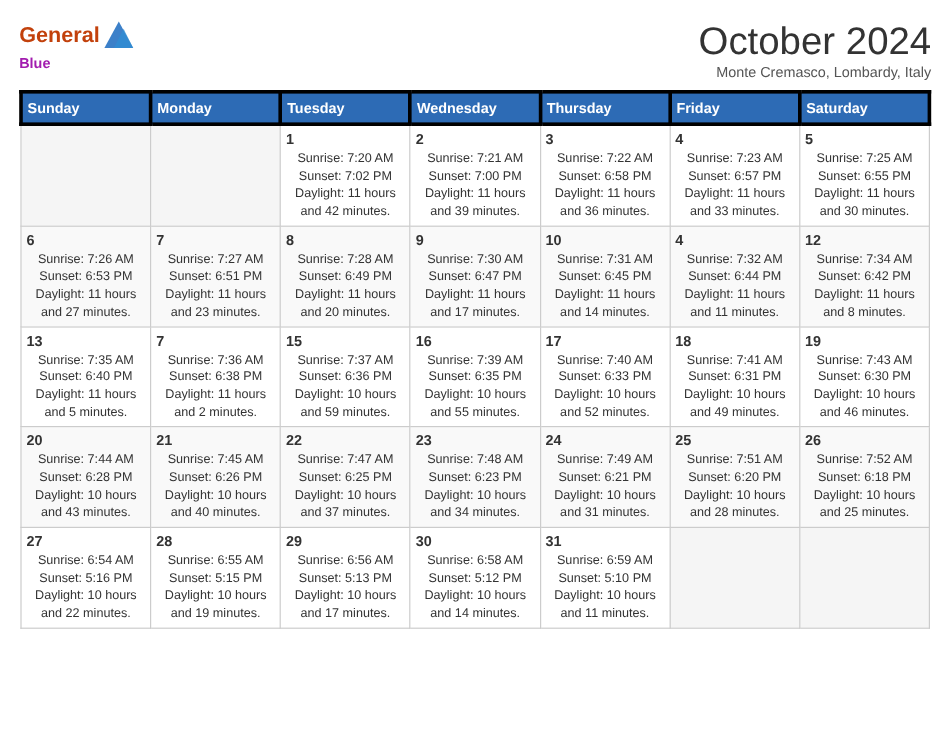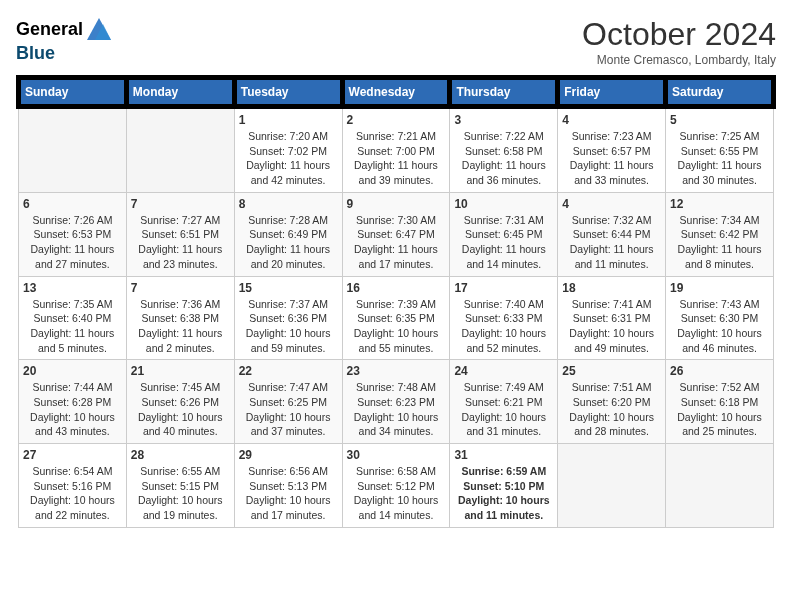--- a/index.html
+++ b/index.html
@@ -16,27 +16,27 @@
       align-items: flex-start;
       margin-bottom: 8px;
     }
     .logo {
       display: flex;
       align-items: center;
     }
     .logo-text-general {
       font-size: 18px;
       font-weight: bold;
-      color: #000000;
+      color: #c2410c;
       line-height: 1.1;
     }
     .logo-text-blue {
-      font-size: 18px;
+      font-size: 12px;
       font-weight: bold;
-      color: #0c4a6e;
+      color: #a21caf;
       line-height: 1.1;
     }
     .logo-icon {
       width: 28px;
       height: 28px;
       margin-left: 2px;
     }
     .title-block {
       text-align: right;
     }
@@ -54,21 +54,21 @@
       border-collapse: collapse;
       font-size: 11px;
     }
     thead tr th {
       background-color: #2d6bb5;
       color: #fff;
       padding: 5px 4px;
       text-align: left;
       font-size: 12px;
       font-weight: bold;
-      border: 5px solid #000000;
+      border: 3px solid #000000;
     }
     tbody tr td {
       border: 1px solid #ccc;
       vertical-align: top;
       padding: 4px 4px;
       width: 14.28%;
       min-height: 80px;
       background: #fff;
       color: #333;
     }
@@ -314,21 +314,21 @@
 Daylight: 10 hours and 17 minutes.</div>
         </td>
         <td>
           <span class="day-number">30</span>
           <div class="day-info" style="white-space: pre-line;">Sunrise: 6:58 AM
 Sunset: 5:12 PM
 Daylight: 10 hours and 14 minutes.</div>
         </td>
         <td>
           <span class="day-number">31</span>
-          <div class="day-info" style="white-space: pre-line; font-weight: bold;">Sunrise: 6:59 AM
+          <div class="day-info" style="white-space: pre-line;">Sunrise: 6:59 AM
 Sunset: 5:10 PM
 Daylight: 10 hours and 11 minutes.</div>
         </td>
         <td class="empty-cell"></td>
         <td class="empty-cell"></td>
       </tr>
     </tbody>
 </table>
 
 </body></html>

